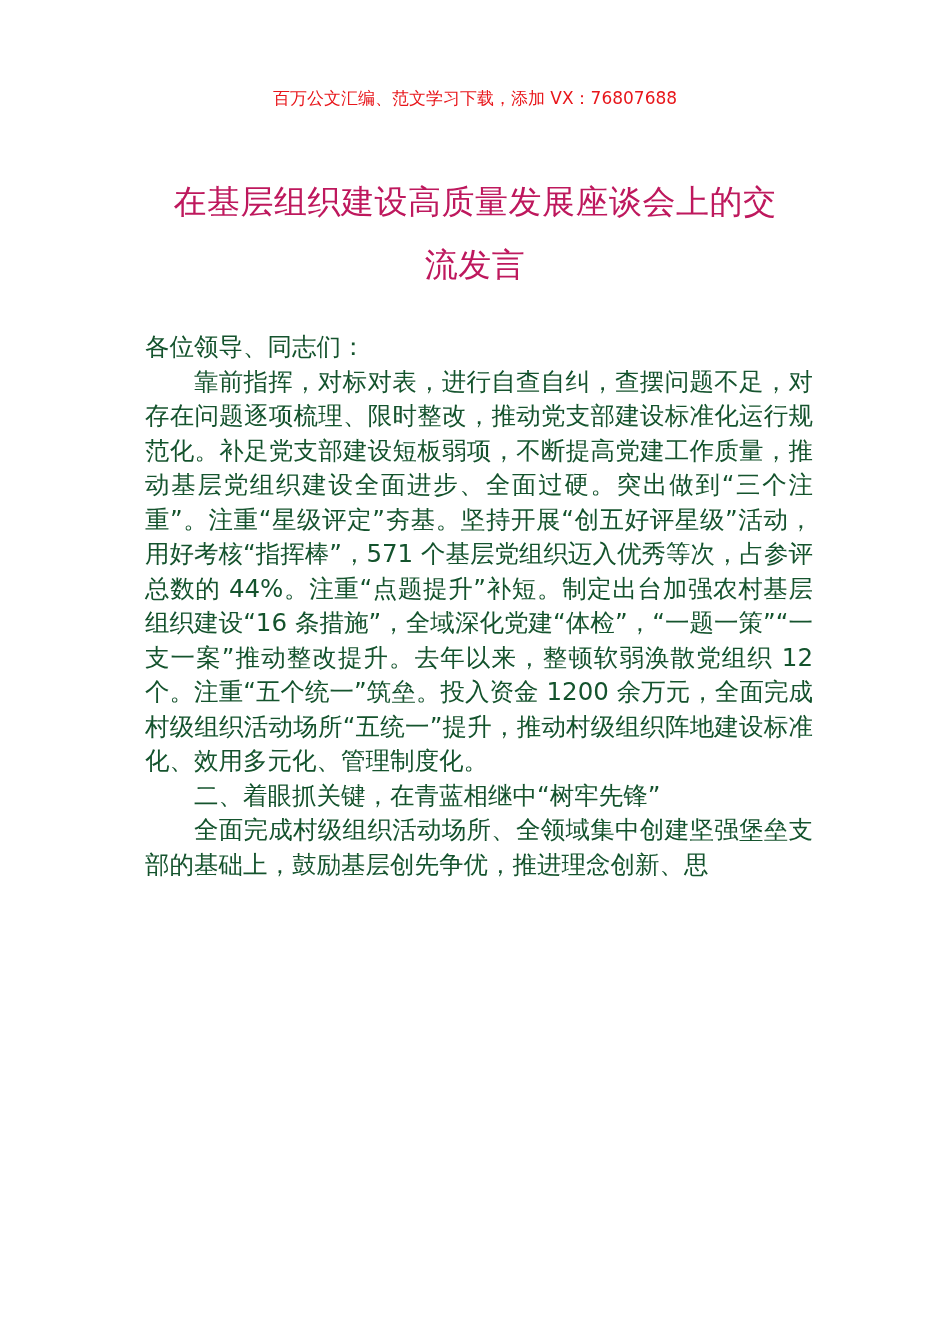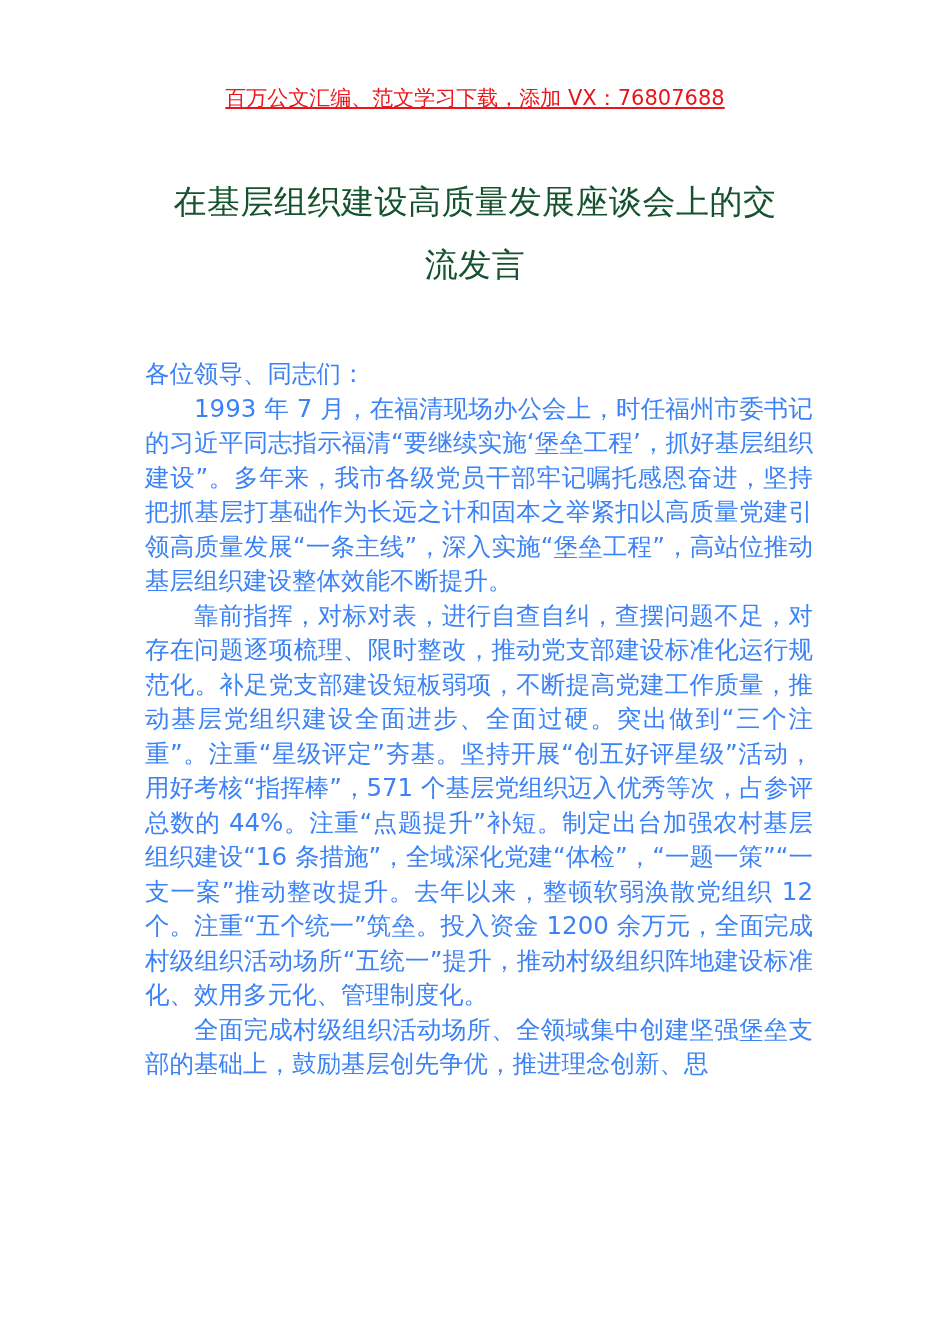--- a/index.html
+++ b/index.html
@@ -14,47 +14,46 @@
       overflow: hidden;
       font-family: "DejaVu Sans", "Liberation Sans", sans-serif;
       color: #111111;
     }
     .watermark {
       position: absolute;
       top: 86px;
       left: 0;
       width: 950px;
       text-align: center;
-      font-size: 21px;
+      font-size: 17px;
       line-height: 24px;
       color: #e8161b;
       letter-spacing: 0px;
-      text-decoration: underline;
     }
     .title {
       position: absolute;
       top: 170px;
       left: 140px;
       width: 670px;
       text-align: center;
       font-size: 33px;
       line-height: 63px;
-      color: #14532d;
+      color: #be185d;
       font-weight: normal;
       margin: 0;
       letter-spacing: 0.5px;
     }
     .body-text {
       position: absolute;
-      top: 357px;
+      top: 330px;
       left: 145px;
       width: 668px;
       font-size: 24.5px;
       line-height: 34.5px;
-      color: #3b82f6;
+      color: #14532d;
       text-align: justify;
     }
     .body-text p {
       margin: 0;
       padding: 0;
     }
     .indent {
       text-indent: 2em;
     }
     .heading {
@@ -66,16 +65,16 @@
 
 <div class="watermark">百万公文汇编、范文学习下载，添加 VX：76807688</div>
 
 <h1 class="title">
   <span>在基层组织建设高质量发展座谈会上的交</span><br>
   <span>流发言</span>
 </h1>
 
 <div class="body-text">
   <p>各位领导、同志们：</p>
-  <p class="indent">1993 年 7 月，在福清现场办公会上，时任福州市委书记的习近平同志指示福清“要继续实施‘堡垒工程’，抓好基层组织建设”。多年来，我市各级党员干部牢记嘱托感恩奋进，坚持把抓基层打基础作为长远之计和固本之举紧扣以高质量党建引领高质量发展“一条主线”，深入实施“堡垒工程”，高站位推动基层组织建设整体效能不断提升。</p>
   <p class="indent">靠前指挥，对标对表，进行自查自纠，查摆问题不足，对存在问题逐项梳理、限时整改，推动党支部建设标准化运行规范化。补足党支部建设短板弱项，不断提高党建工作质量，推动基层党组织建设全面进步、全面过硬。突出做到“三个注重”。注重“星级评定”夯基。坚持开展“创五好评星级”活动，用好考核“指挥棒”，571 个基层党组织迈入优秀等次，占参评总数的 44%。注重“点题提升”补短。制定出台加强农村基层组织建设“16 条措施”，全域深化党建“体检”，“一题一策”“一支一案”推动整改提升。去年以来，整顿软弱涣散党组织 12 个。注重“五个统一”筑垒。投入资金 1200 余万元，全面完成村级组织活动场所“五统一”提升，推动村级组织阵地建设标准化、效用多元化、管理制度化。</p>
+  <p class="heading">二、着眼抓关键，在青蓝相继中“树牢先锋”</p>
   <p class="indent">全面完成村级组织活动场所、全领域集中创建坚强堡垒支部的基础上，鼓励基层创先争优，推进理念创新、思</p>
 </div>
 
 </body></html>

